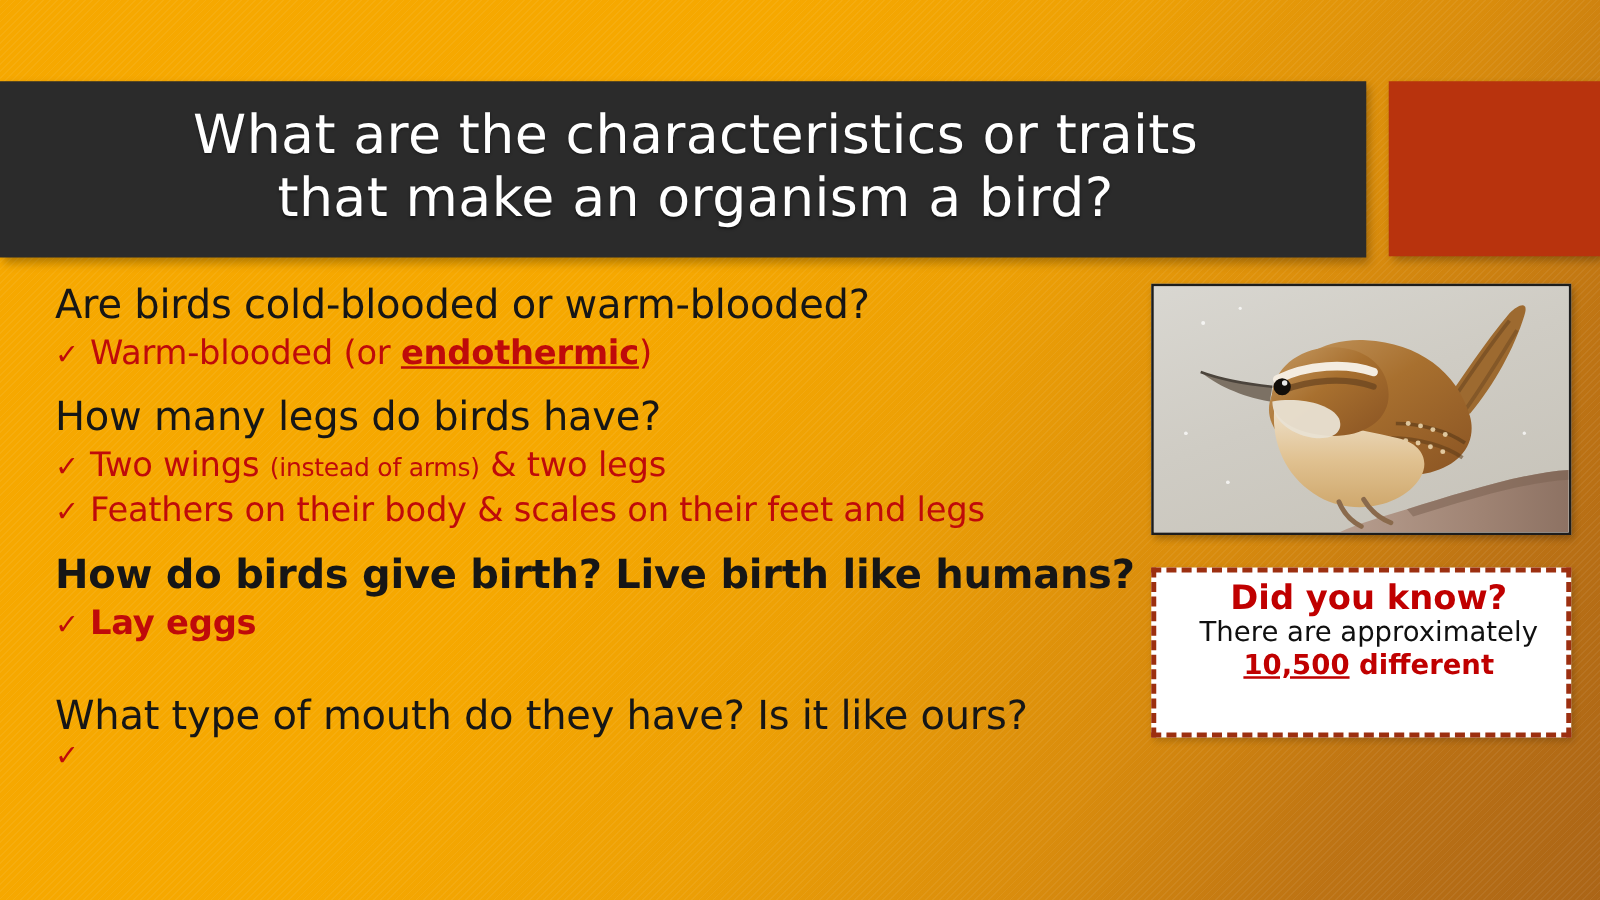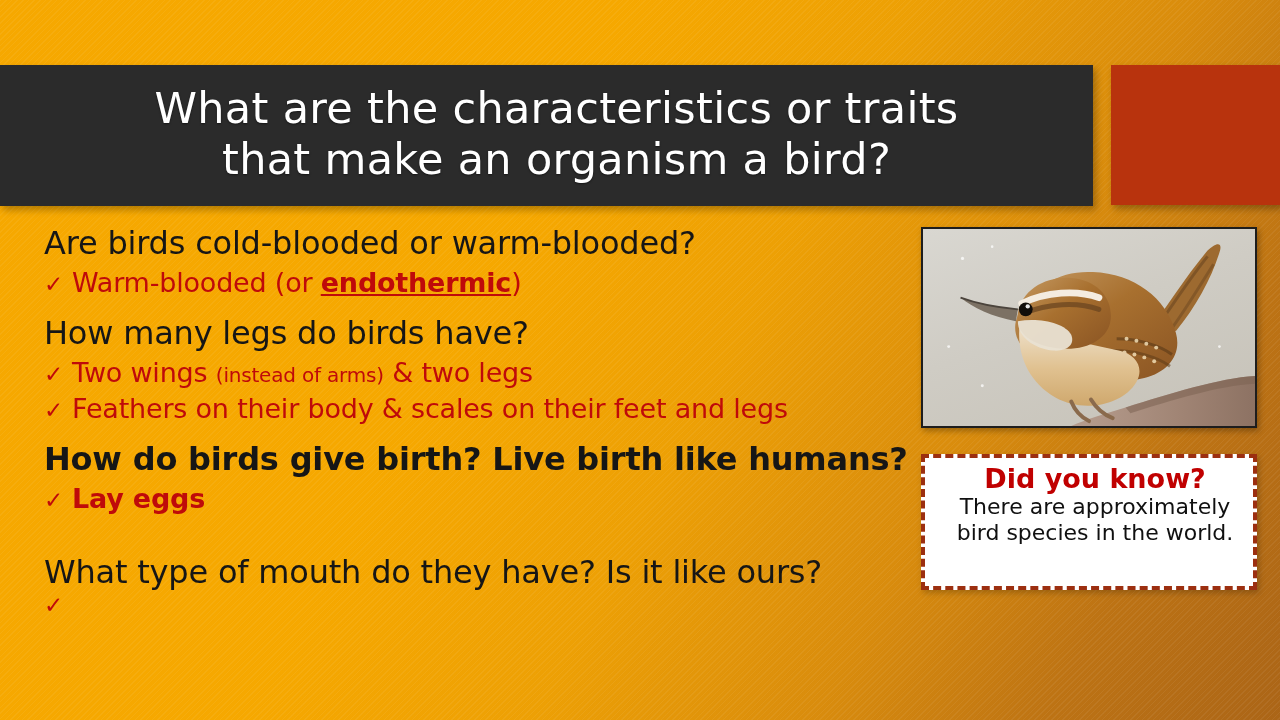--- a/index.html
+++ b/index.html
@@ -301,16 +301,16 @@
           <circle cx="26" cy="120" r="1.5"></circle>
         <circle cx="300" cy="120" r="1.4"></circle>
           <circle cx="60" cy="160" r="1.5"></circle>
       </g>
     </svg>
   </div>
 
   <div class="fact-box">
     <div class="fact-title">Did you know?</div>
     <div class="fact-line">There are approximately</div>
-    <div class="fact-line">bird species in the world.</div>
+    <div class="fact-line"><span class="hl"><u>10,500</u></span><span class="hl"> different</span></div>
   </div>
 
 </div>
 
 </body></html>

